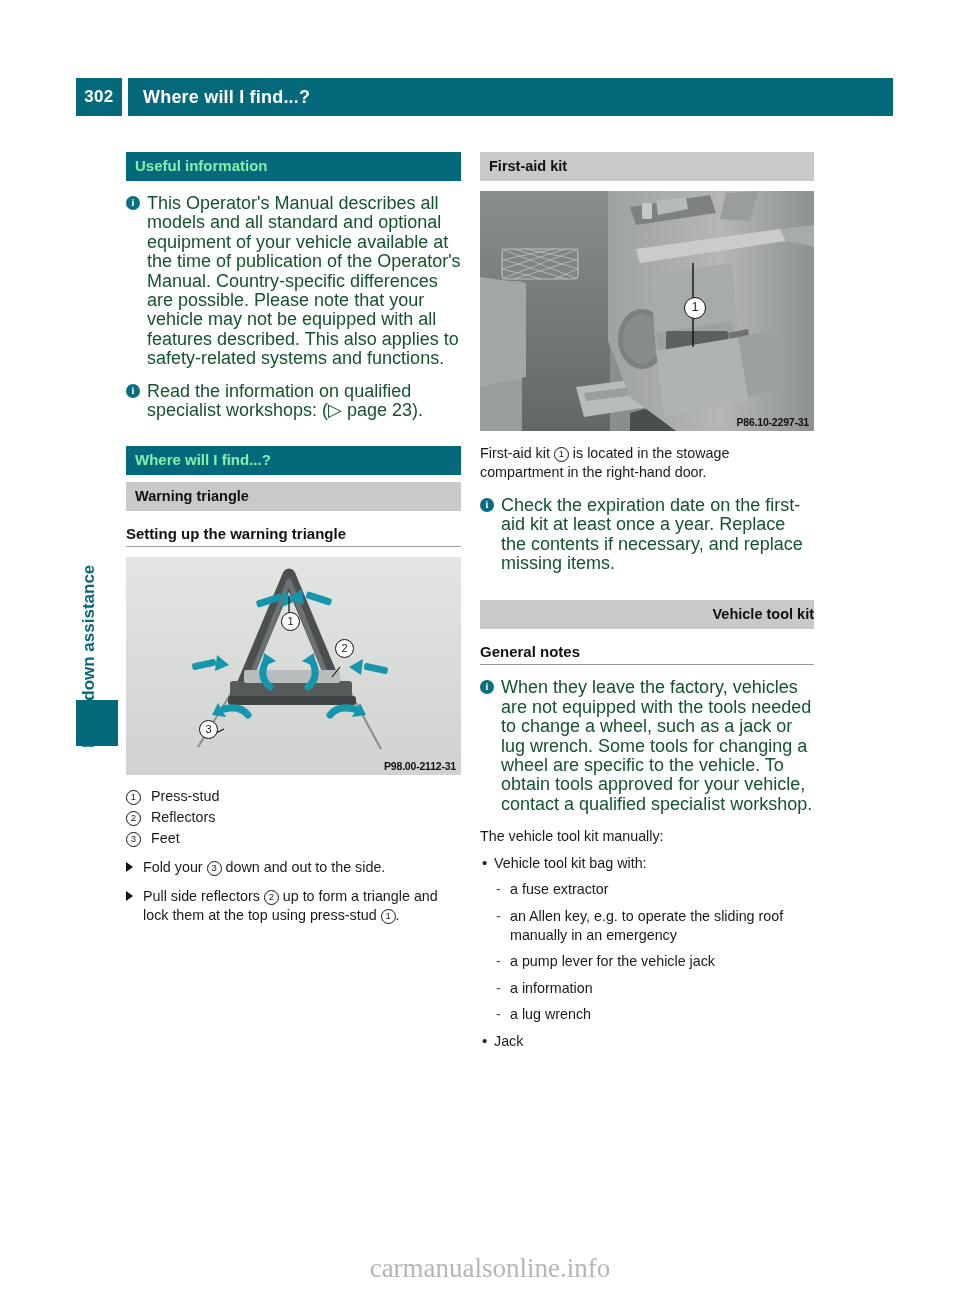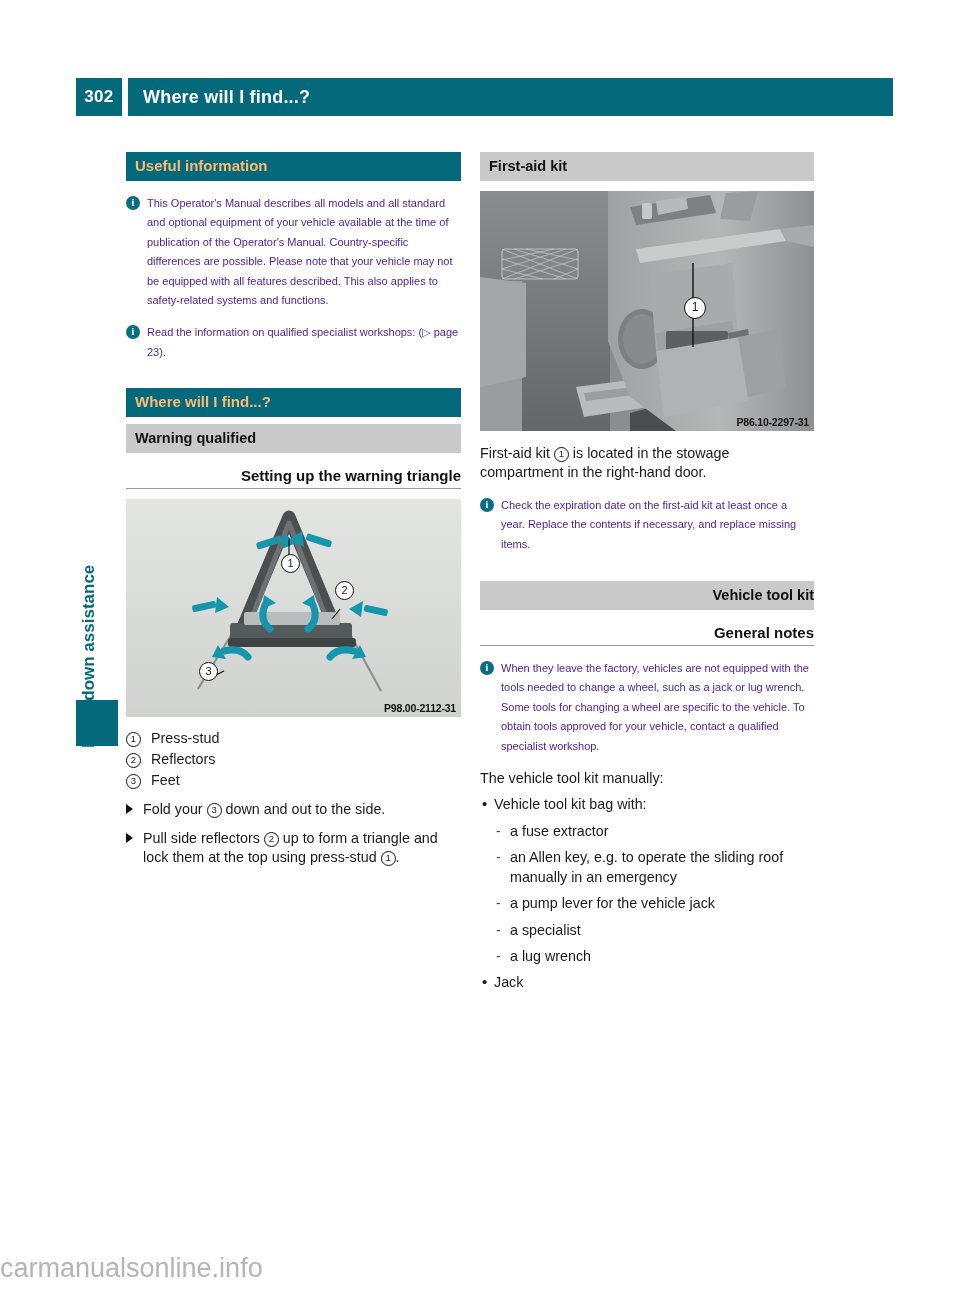--- a/index.html
+++ b/index.html
@@ -53,46 +53,45 @@
     position:absolute; left:76px; top:700px; width:42px; height:46px;
     background:#05697c;
   }
 
   
   #col-left{position:absolute; left:126px; top:152px; width:335px;}
   #col-right{position:absolute; left:480px; top:152px; width:334px;}
 
   
   .bar-teal{
-    background:#05697c; color:#fdba74;
+    background:#05697c; color:#86efac;
     font-weight:bold; font-size:15px;
     padding:5px 0 6px 9px;
     line-height:18px;
   }
   .bar-gray{
     background:#c9c9c9; color:#111111;
     font-weight:bold; font-size:14.5px;
     padding:5px 0 6px 9px;
     line-height:18px;
   }
   .h-rule{
     font-weight:bold; font-size:15px; color:#111;
     padding:0 0 4px 0; margin-top:14px;
     border-bottom:1.5px solid #9a9a9a;
-    text-align:right;
   }
 
   
   .ptext{
     font-size:14.3px; line-height:19.4px; color:#1a1a1a;
     margin-top:13px;
   }
   .note{
     position:relative;
-    font-size:11px; line-height:19.4px; color:#4c1d95;
+    font-size:18px; line-height:19.4px; color:#14532d;
     margin-top:13px;
     padding-left:21px;
   }
   .note .ico{
     position:absolute; left:0; top:2px;
     width:14px; height:14px; border-radius:50%;
     background:#0b6e80;
     color:#ffffff; font-size:10px; font-weight:bold;
     display:flex; align-items:center; justify-content:center;
     font-family:"Liberation Serif", serif;
@@ -157,24 +156,25 @@
     position:absolute;
     width:17px;height:17px;line-height:16px;
     border:1.4px solid #111; border-radius:50%;
     background:#fff; text-align:center; font-size:11px;
     font-family:"Liberation Sans", sans-serif;
   }
 
   
   #watermark{
     position:absolute; left:0; right:28px; bottom:18px;
-    text-align:left;
+    text-align:center;
     font-size:27px; color:#b5b5b5;
-    font-family:Liberation Sans, sans-serif;
+    font-family:Liberation Serif, serif;
     letter-spacing:0px;
+    padding-left:48px;
   }
 </style>
 </head>
 <body>
 
 <div id="page-header">
   <div id="page-number-box">302</div>
   <div id="header-title-bar">
     <span class="htxt">Where will I find...?</span>
   </div>
@@ -193,21 +193,21 @@
     <span class="ico"></span>
     <span>This Operator's Manual describes all models and all standard and optional equipment of your vehicle available at the time of publication of the Operator's Manual. Country-specific differences are possible. Please note that your vehicle may not be equipped with all features described. This also applies to safety-related systems and functions.</span>
   </div>
 
   <div class="note">
     <span class="ico"></span>
     <span>Read the information on qualified specialist workshops: (▷ page 23).</span>
   </div>
 
   <div class="bar-teal" style="margin-top:26px;">Where will I find...?</div>
-  <div class="bar-gray" style="margin-top:7px;">Warning qualified</div>
+  <div class="bar-gray" style="margin-top:7px;">Warning triangle</div>
   <div class="h-rule">Setting up the warning triangle</div>
 
   <div class="fig" id="fig-triangle">
     <svg width="335" height="218" viewBox="0 0 335 218">
       <defs>
         <linearGradient id="gbg" x1="0" y1="0" x2="0" y2="1">
           <stop offset="0" stop-color="#e3e5e3"></stop>
             <stop offset="1" stop-color="#cfd2cf"></stop>
         </linearGradient>
       </defs>
@@ -356,20 +356,20 @@
     <span>When they leave the factory, vehicles are not equipped with the tools needed to change a wheel, such as a jack or lug wrench. Some tools for changing a wheel are specific to the vehicle. To obtain tools approved for your vehicle, contact a qualified specialist workshop.</span>
   </div>
 
   <div class="ptext">The vehicle tool kit manually:</div>
 
   <div>
     <div class="bul">Vehicle tool kit bag with:</div>
     <div class="dash">a fuse extractor</div>
     <div class="dash">an Allen key, e.g. to operate the sliding roof manually in an emergency</div>
     <div class="dash">a pump lever for the vehicle jack</div>
-    <div class="dash">a specialist</div>
+    <div class="dash">a information</div>
     <div class="dash">a lug wrench</div>
     <div class="bul">Jack</div>
   </div>
 
 </div>
 
 <div id="watermark">carmanualsonline.info</div>
 
 </body></html>

